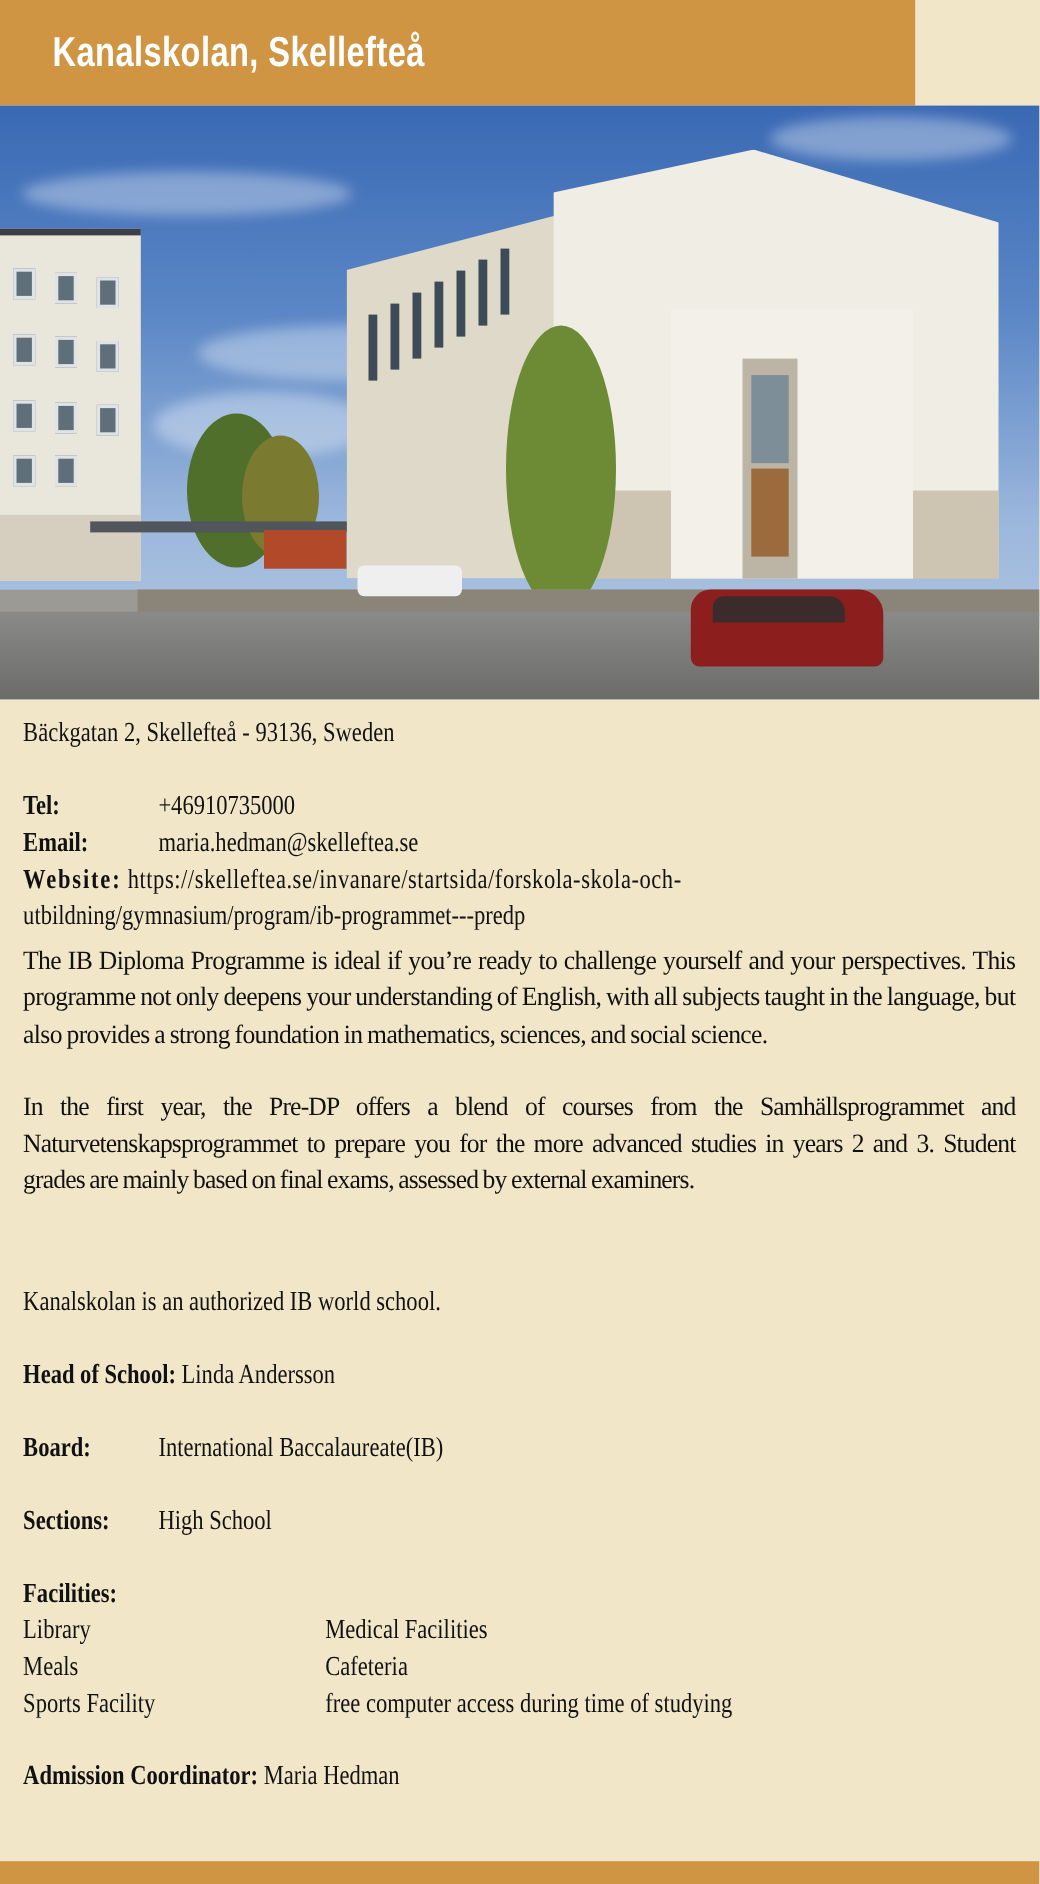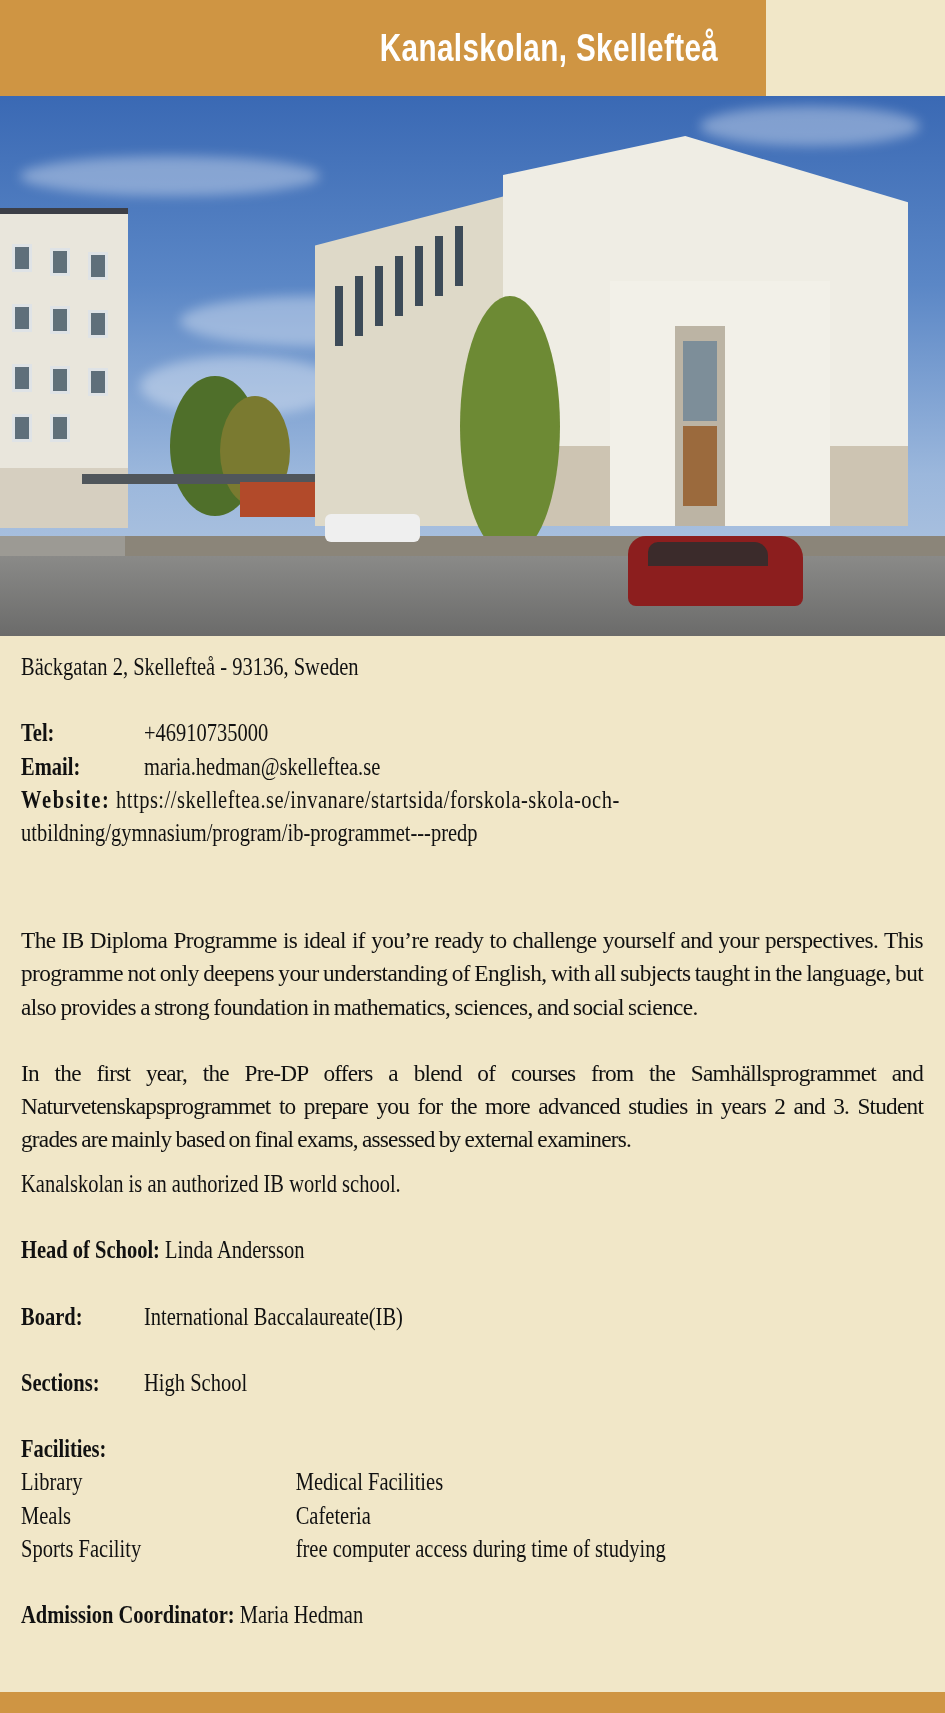--- a/index.html
+++ b/index.html
@@ -1,22 +1,22 @@
 <!DOCTYPE html>
 <html><head>
 <meta charset="utf-8">
 <style>
   * { margin: 0; padding: 0; box-sizing: border-box; }
   html, body { width: 945px; height: 1713px; background: #f1e7c8; overflow: hidden; }
   body { font-family: "Liberation Sans", "DejaVu Sans", sans-serif; color: #111; position: relative; }
 
   .header {
-    position: absolute; left: 0; top: 0; width: 766px; height: 96px;
+    position: absolute; left: 0; top: 0; width: 832px; height: 96px;
     background: #cf9543;
-    display: flex; align-items: center; justify-content: flex-end;
+    display: flex; align-items: center; justify-content: flex-start;
   }
   .header h1 {
     color: #fff; font-size: 38px; font-weight: bold;
     transform: scaleX(0.78); letter-spacing: 0.5px;
     font-family: "Liberation Sans", sans-serif;
   }
 
   
   .photo { position: absolute; left: 0; top: 96px; width: 945px; height: 540px; overflow: hidden;
     background: linear-gradient(180deg, #3a69b4 0%, #5b87c6 35%, #9bb7dc 70%, #b9cbe2 100%); }
@@ -130,21 +130,21 @@
       <span class="lbl">Email:</span><span>maria.hedman@skelleftea.se</span>
     </div>
     <div class="row url">
       <span class="bold" style="letter-spacing:2px">Website:</span>
       <span>https://skelleftea.se/invanare/startsida/forskola-skola-och-</span>
     </div>
     <div class="row">utbildning/gymnasium/program/ib-programmet---predp</div>
   </div>
 </div>
 
-<div class="content" style="top:924px;">
+<div class="content" style="top:858px;">
   <p style="text-align:justify;letter-spacing:-0.6px;word-spacing:-1px;font-size:24px;transform:scaleX(0.97);transform-origin:left top;width:930px;">The IB Diploma Programme is ideal if you’re ready to challenge yourself and your perspectives. This programme not only deepens your understanding of English, with all subjects taught in the language, but also provides a strong foundation in mathematics, sciences, and social science.</p>
   <p style="margin-top:33px;text-align:justify;letter-spacing:-0.8px;word-spacing:-1px;font-size:24px;transform:scaleX(0.97);transform-origin:left top;width:930px;">In the first year, the Pre-DP offers a blend of courses from the Samhällsprogrammet and Naturvetenskapsprogrammet to prepare you for the more advanced studies in years 2 and 3. Student grades are mainly based on final exams, assessed by external examiners.</p>
 </div>
 
 <div class="content" style="top:1167px;">
   <div class="squeeze">
     <div class="row">Kanalskolan is an authorized IB world school.</div>
     <div class="sp"></div>
     <div class="row">
       <span class="bold">Head of School:</span>

